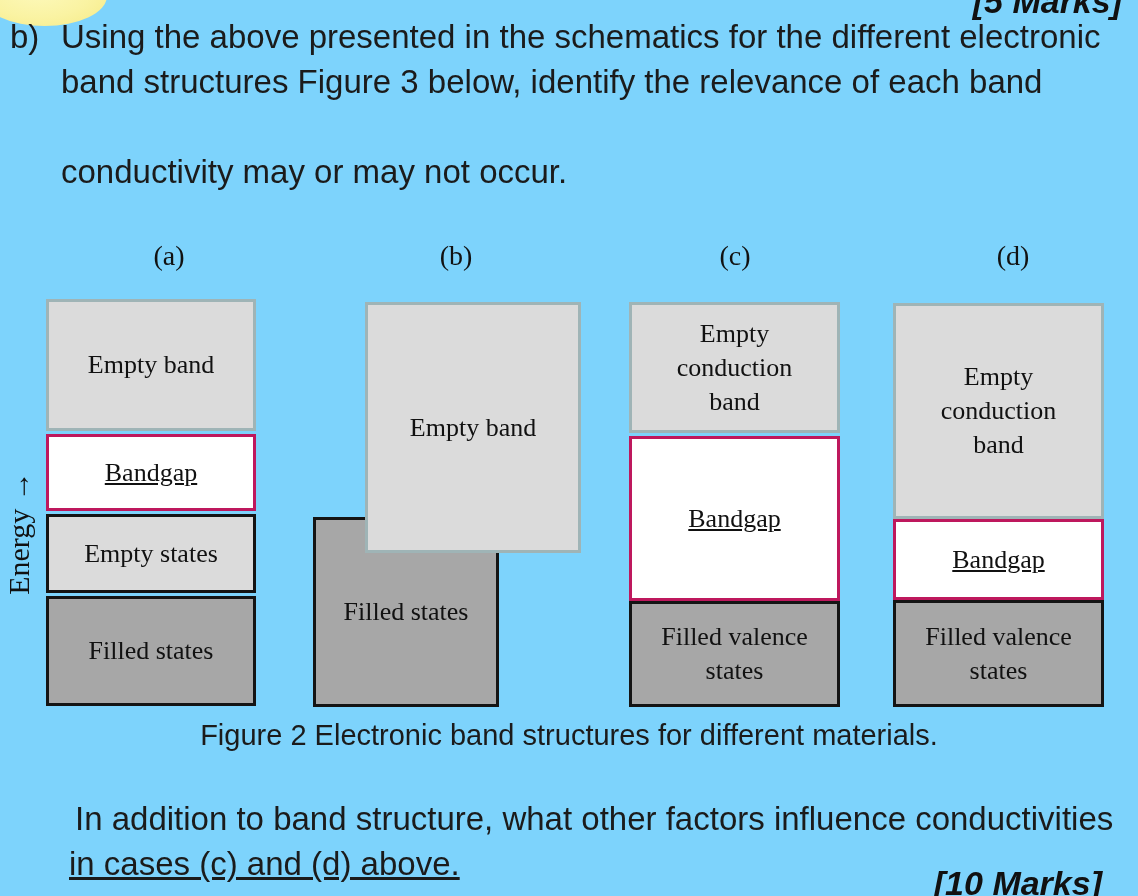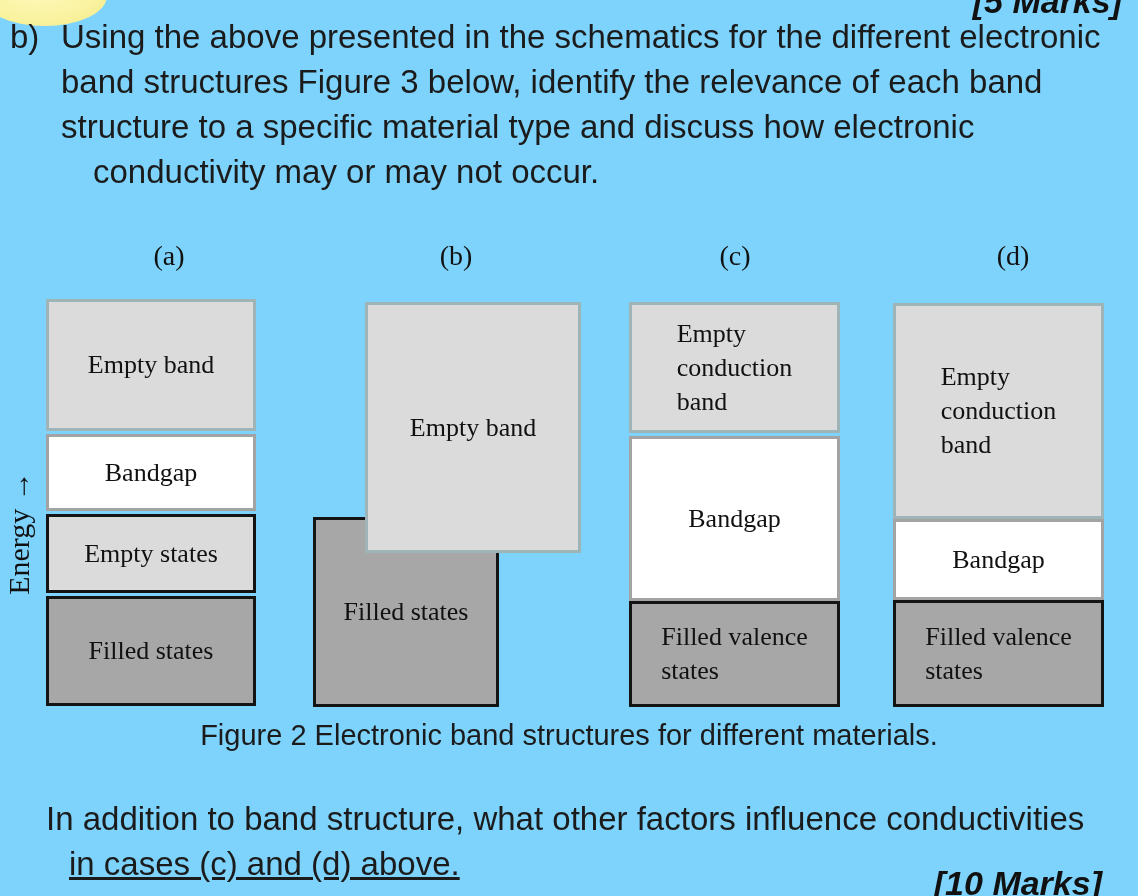--- a/index.html
+++ b/index.html
@@ -54,29 +54,30 @@
     font-family: "Liberation Serif", serif;
     font-size: 30px;
     color: #111;
   }
   .band-box {
     position: absolute;
     box-sizing: border-box;
     display: flex;
     align-items: center;
     justify-content: center;
+    text-align: center;
     font-family: "Liberation Serif", serif;
     font-size: 26px;
     line-height: 34px;
     color: #111;
     padding: 0 16px;
   }
   .band-box span { white-space: pre-line; }
   .fill-empty  { background: #dbdbdb; border: 3px solid #9fb4b6; }
-  .fill-gap    { background: #ffffff; border: 3px solid #a3a3a3; }
+  .fill-gap    { background: #ffffff; border: 3px solid #be185d; text-decoration: underline; }
   .fill-states { background: #dbdbdb; border: 3px solid #141414; }
   .fill-filled { background: #a7a7a7; border: 3px solid #141414; }
   .caption {
     position: absolute;
     left: 0; right: 0;
     text-align: center;
     font-size: 29px;
     color: #1b1b1b;
   }
 </style>
@@ -85,22 +86,21 @@
 
 <div id="page">
 
   <div class="highlight-blob"></div>
 
   <div class="marks" style="top:-18px; right:16px;">[5 Marks]</div>
 
   <div class="qtext" style="left:10px; top:17px;">b)</div>
   <div class="qtext" style="left:61px; top:17px;">Using the above presented in the schematics for the different electronic</div>
   <div class="qtext" style="left:61px; top:62px;">band structures Figure 3 below, identify the relevance of each band</div>
-  <div class="qtext" style="left:61px; top:107px;">structure to a specific material type and discuss how electronic</div>
-  <div class="qtext" style="left:61px; top:152px;margin-left:32px;">conductivity may or may not occur.</div>
+  <div class="qtext" style="left:61px; top:152px;">conductivity may or may not occur.</div>
 
   <div class="energy-label">Energy →</div>
 
   <div class="col-label" style="left:124px; top:240px;">(a)</div>
   <div class="col-label" style="left:411px; top:240px;">(b)</div>
   <div class="col-label" style="left:690px; top:240px;">(c)</div>
   <div class="col-label" style="left:968px; top:240px;">(d)</div>
 
   <div class="band-box fill-empty" style="left:46px; top:299px; width:210px; height:132px;">
     <span>Empty band</span>
@@ -143,18 +143,18 @@
   <div class="band-box fill-gap" style="left:893px; top:519px; width:211px; height:81px;">
     <span>Bandgap</span>
   </div>
   <div class="band-box fill-filled" style="left:893px; top:600px; width:211px; height:107px;">
     <span>Filled valence
 states</span>
   </div>
 
   <div class="caption" style="top:719px;">Figure 2 Electronic band structures for different materials.</div>
 
-  <div class="qtext" style="left:46px; top:799px;">In addition to band structure, what other factors influence conductivities</div>
+  <div class="qtext" style="left:75px; top:799px;">In addition to band structure, what other factors influence conductivities</div>
   <div class="qtext" style="left:69px; top:844px;text-decoration:underline;">in cases (c) and (d) above.</div>
 
   <div class="marks" style="top:864px; right:36px;">[10 Marks]</div>
 
 </div>
 
 </body></html>

